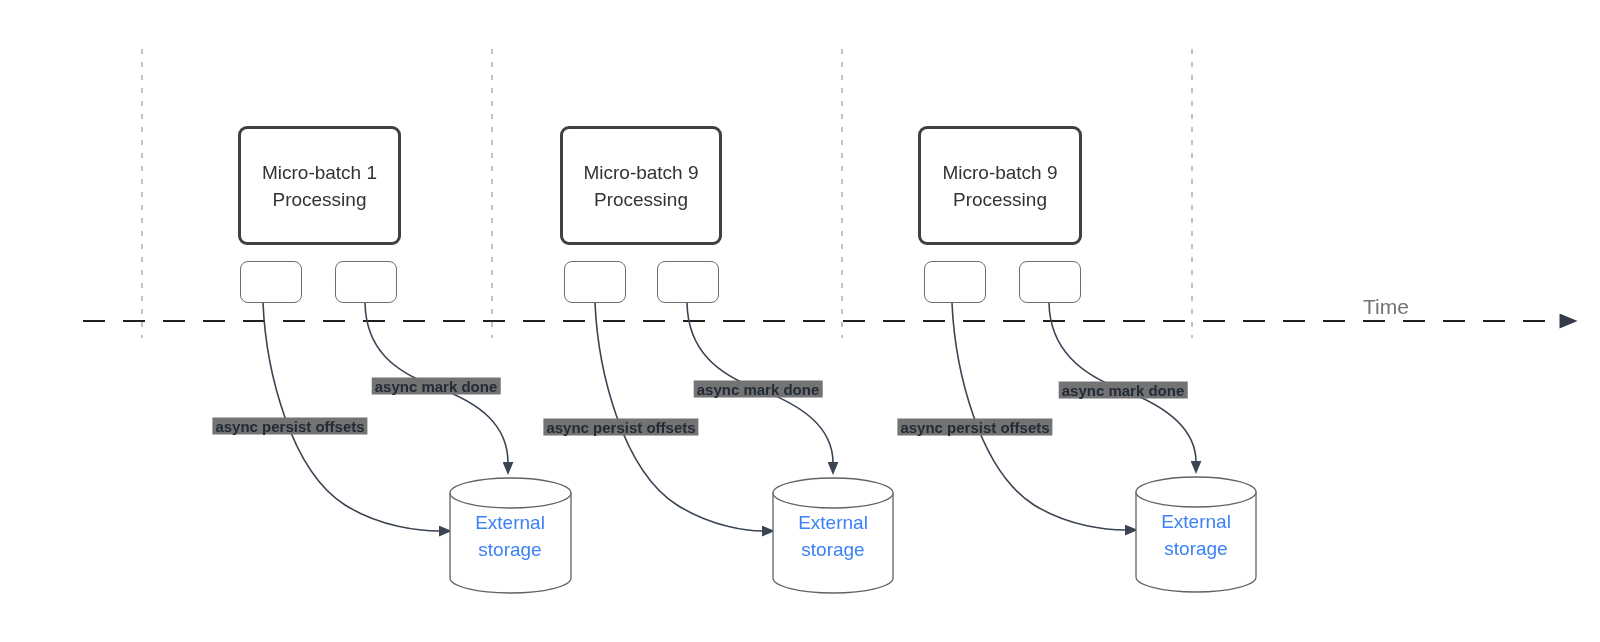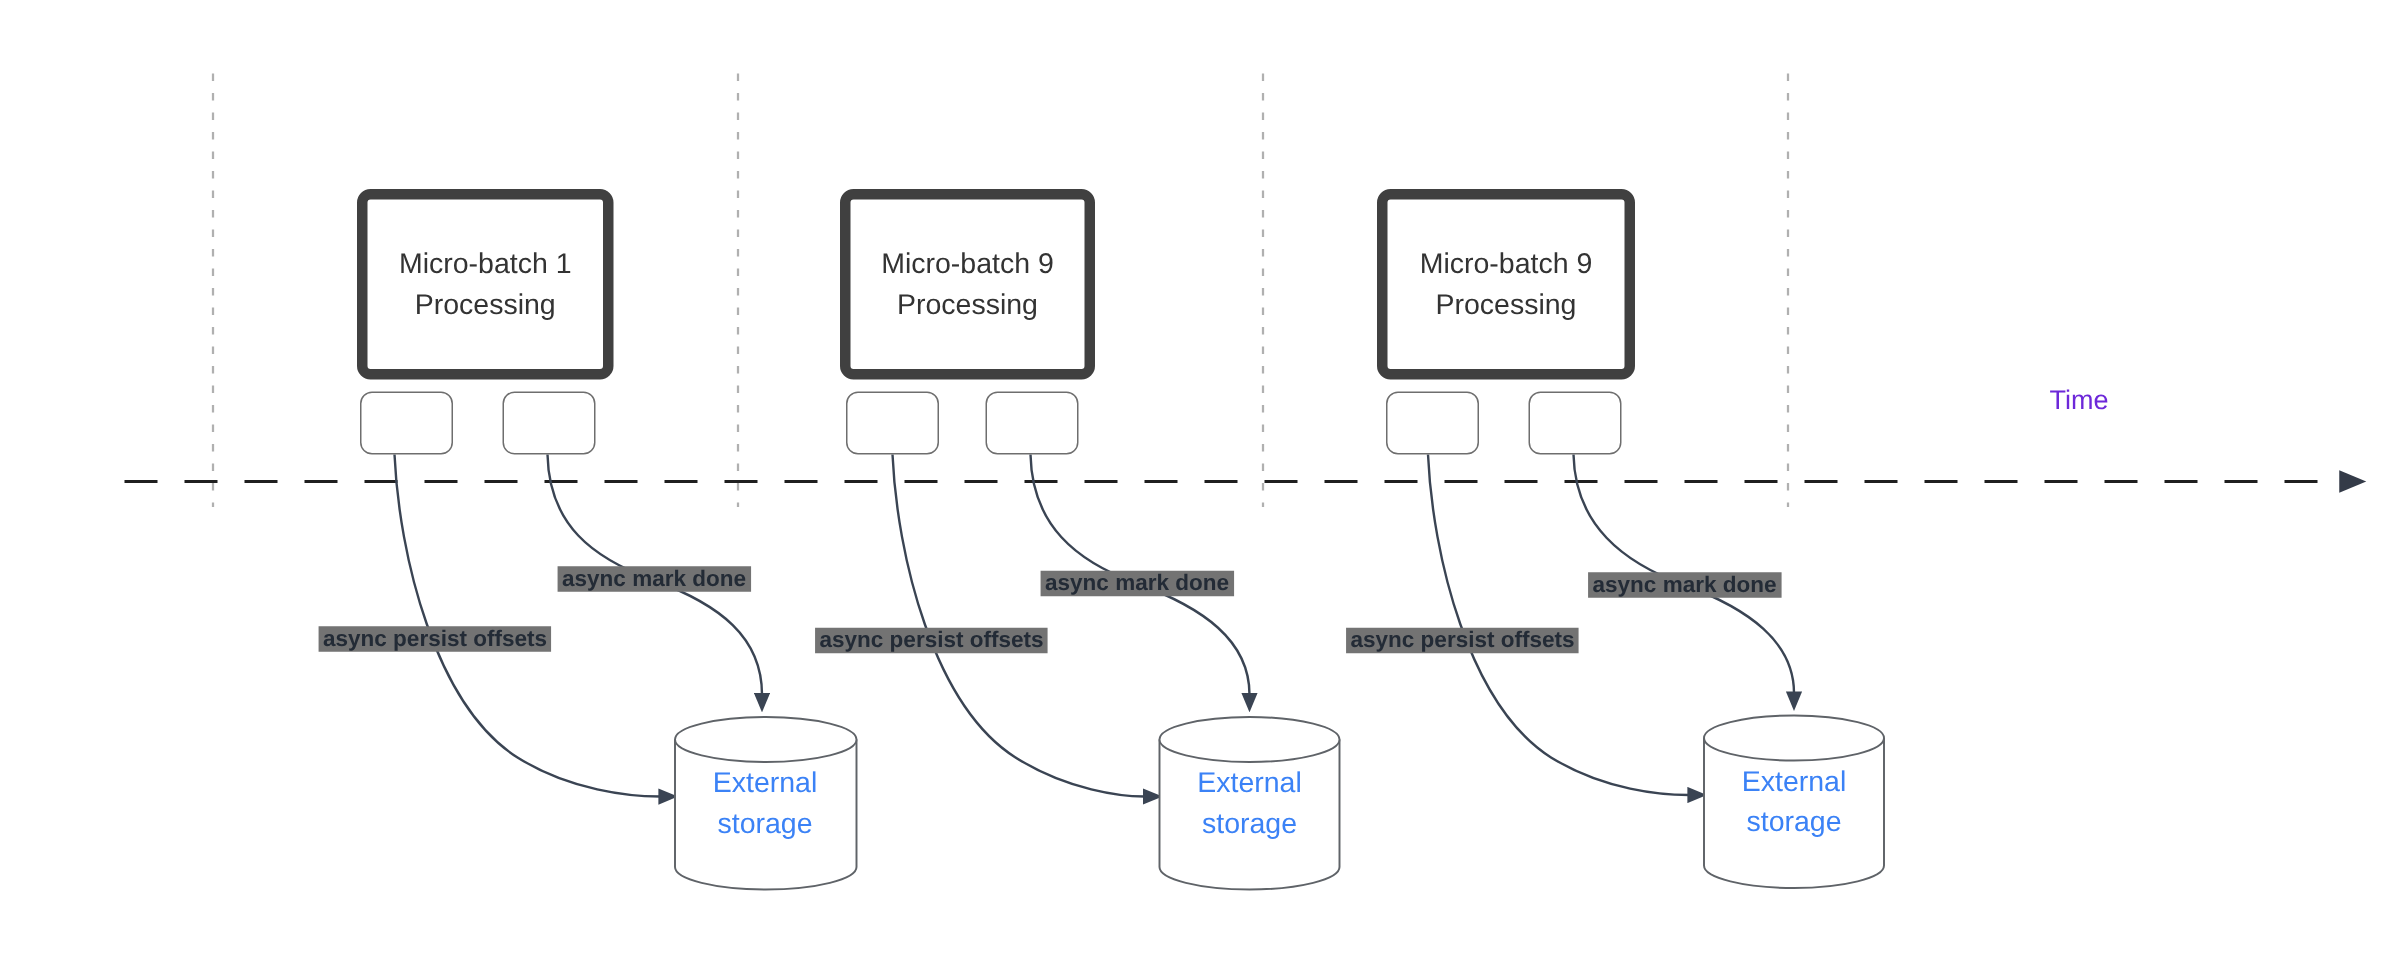--- a/index.html
+++ b/index.html
@@ -38,21 +38,21 @@
     fill: none;
   }
   .cyl {
     fill: #ffffff;
     stroke: #5f6368;
     stroke-width: 1.3;
   }
   .proc-box {
     position: absolute;
     background: #ffffff;
-    border: 7px solid #404040;
+    border: 3px solid #404040;
     border-radius: 9px;
     display: flex;
     align-items: center;
     justify-content: center;
     text-align: center;
     color: #333333;
     font-size: 19px;
     line-height: 27px;
     white-space: pre-line;
   }
@@ -80,22 +80,23 @@
     font-weight: bold;
     font-size: 15px;
     color: #232b36;
     background: #737373;
     padding: 0 3px;
     white-space: nowrap;
   }
   .time-label {
     position: absolute;
     transform: translate(-50%, -50%);
-    font-size: 18px;
-    color: #6d28d9;
+    font-size: 21px;
+    color: #737373;
+    margin-top: 40px;
   }
 </style>
 </head>
 <body>
 
 <div class="canvas">
 
   <svg class="layer" width="1600" height="642" viewBox="0 0 1600 642">
     <defs>
       <marker id="arrowSmall" viewBox="0 0 12 10" refX="1" refY="5" markerWidth="13" markerHeight="11" markerUnits="userSpaceOnUse" orient="auto">

